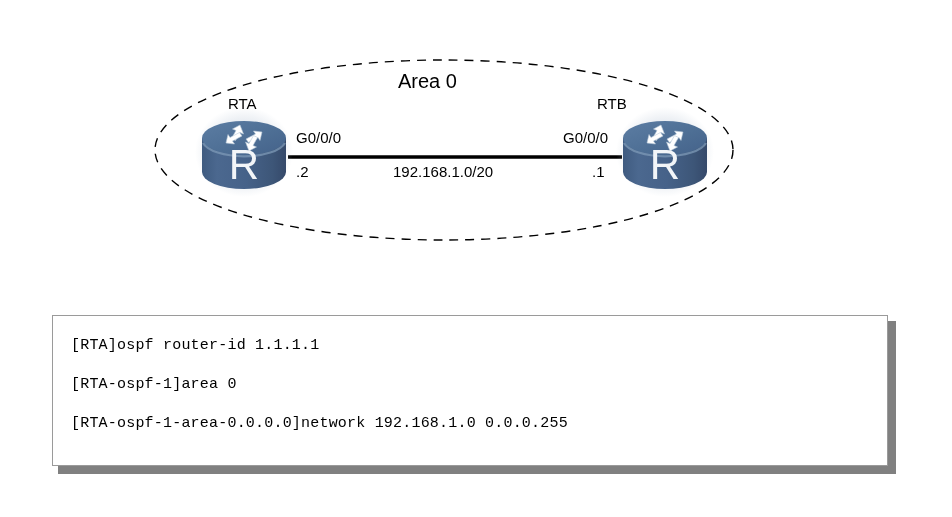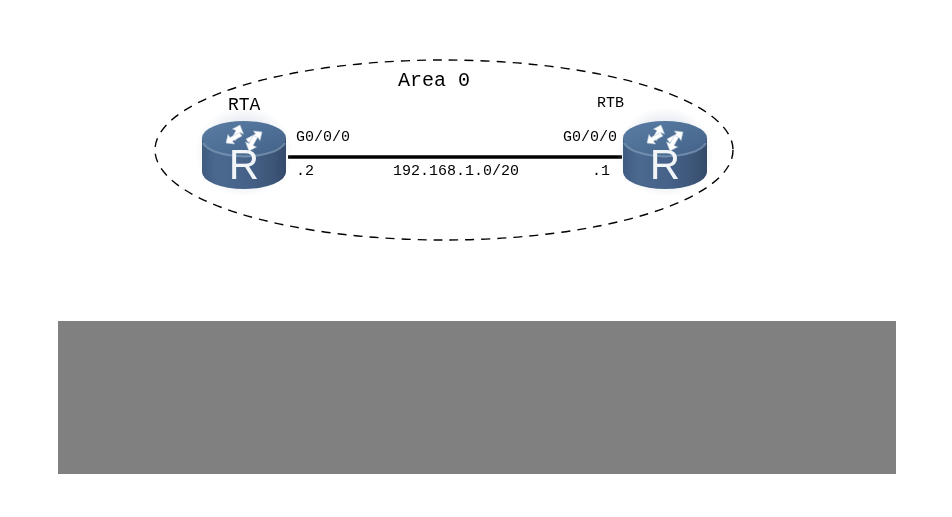--- a/index.html
+++ b/index.html
@@ -35,31 +35,31 @@
   .topo-svg {
     position: absolute;
     left: 0;
     top: 0;
   }
 
   
   .lbl {
     position: absolute;
     color: #000000;
-    font-family: Liberation Mono, monospace;
+    font-family: Liberation Sans, sans-serif;
     white-space: nowrap;
     line-height: 1;
   }
   .lbl-area {
     font-size: 20px;
     left: 398px;
     top: 71px;
   }
   .lbl-rta {
-    font-size: 18px;
+    font-size: 15px;
     left: 228px;
     top: 96px;
   }
   .lbl-rtb {
     font-size: 15px;
     left: 597px;
     top: 96px;
   }
   .lbl-if-left {
     font-size: 15px;
@@ -189,14 +189,19 @@
     <div class="lbl lbl-rta">RTA</div>
     <div class="lbl lbl-rtb">RTB</div>
     <div class="lbl lbl-if-left">G0/0/0</div>
     <div class="lbl lbl-if-right">G0/0/0</div>
     <div class="lbl lbl-ip-left">.2</div>
     <div class="lbl lbl-ip-right">.1</div>
     <div class="lbl lbl-subnet">192.168.1.0/20</div>
   </div>
 
   <div class="code-shadow"></div>
+  <div class="code-box">
+    <div class="code-line">[RTA]ospf router-id 1.1.1.1</div>
+    <div class="code-line">[RTA-ospf-1]area 0</div>
+    <div class="code-line">[RTA-ospf-1-area-0.0.0.0]network 192.168.1.0 0.0.0.255</div>
+  </div>
 
 </div>
 
 </body></html>

